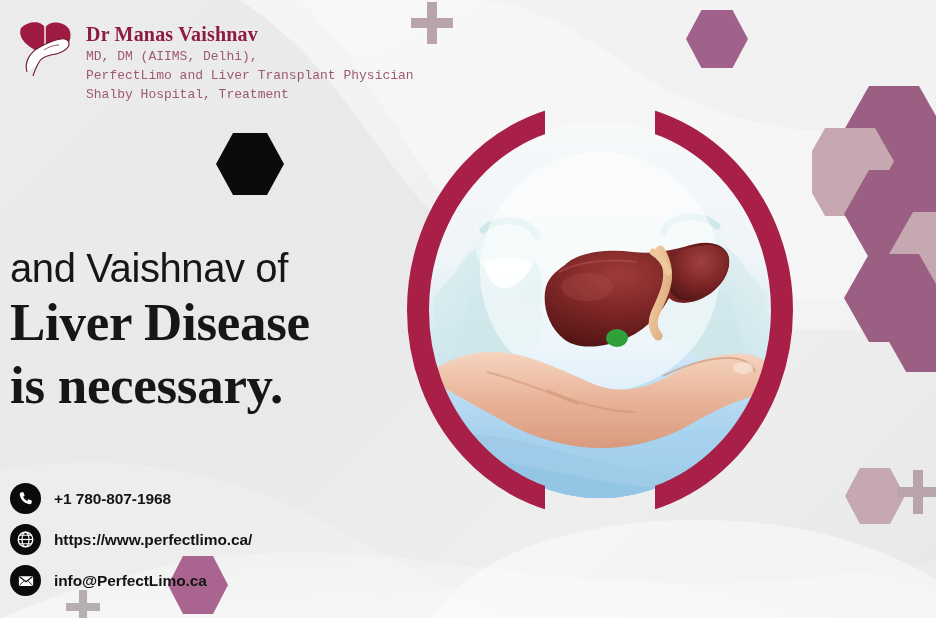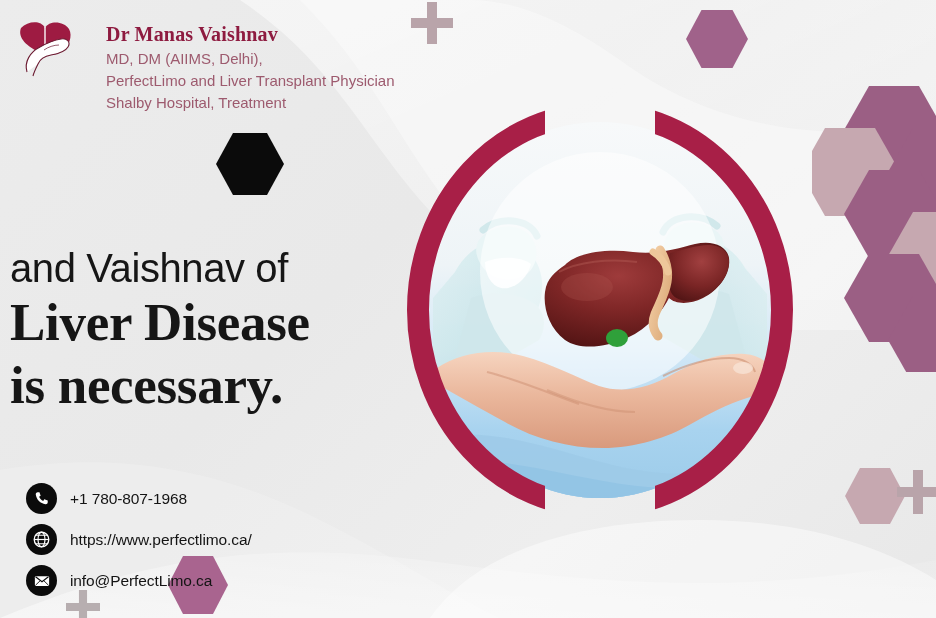--- a/index.html
+++ b/index.html
@@ -23,42 +23,42 @@
     pointer-events: none;
   }
 
   
   .logo-block {
     position: absolute;
     left: 14px;
     top: 14px;
     display: flex;
     align-items: flex-start;
-    gap: 28px;
+    gap: 8px;
   }
   .logo-mark {
     width: 64px;
     height: 64px;
     flex: 0 0 64px;
   }
   .logo-text {
     padding-top: 10px;
   }
   .doctor-name {
     font-family: "Liberation Serif", serif;
     font-weight: bold;
     font-size: 20px;
     color: #8e1b40;
     letter-spacing: 0.2px;
     line-height: 1.05;
     white-space: nowrap;
   }
   .doctor-sub {
-    font-family: Liberation Sans, sans-serif;
-    font-size: 15px;
+    font-family: Liberation Mono, monospace;
+    font-size: 13px;
     color: #9d5a6e;
     line-height: 1.45;
     margin-top: 3px;
     white-space: nowrap;
   }
 
   
   .headline {
     position: absolute;
     left: 10px;
@@ -80,22 +80,23 @@
     font-family: "Liberation Serif", serif;
     font-weight: bold;
     font-size: 53px;
     letter-spacing: -0.3px;
     line-height: 1.18;
   }
 
   
   .contact-list {
     position: absolute;
-    left: 26px;
+    left: 10px;
     top: 478px;
+    font-weight: bold;
   }
   .contact-row {
     display: flex;
     align-items: center;
     gap: 13px;
     height: 41px;
   }
   .contact-icon {
     width: 31px;
     height: 31px;

